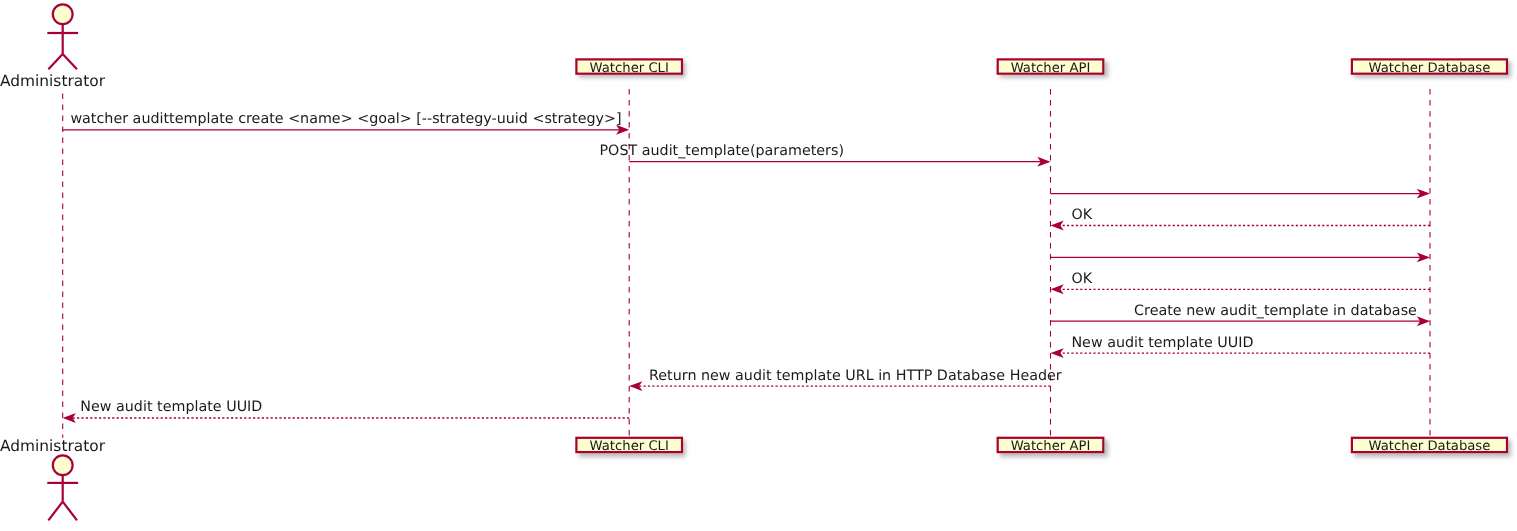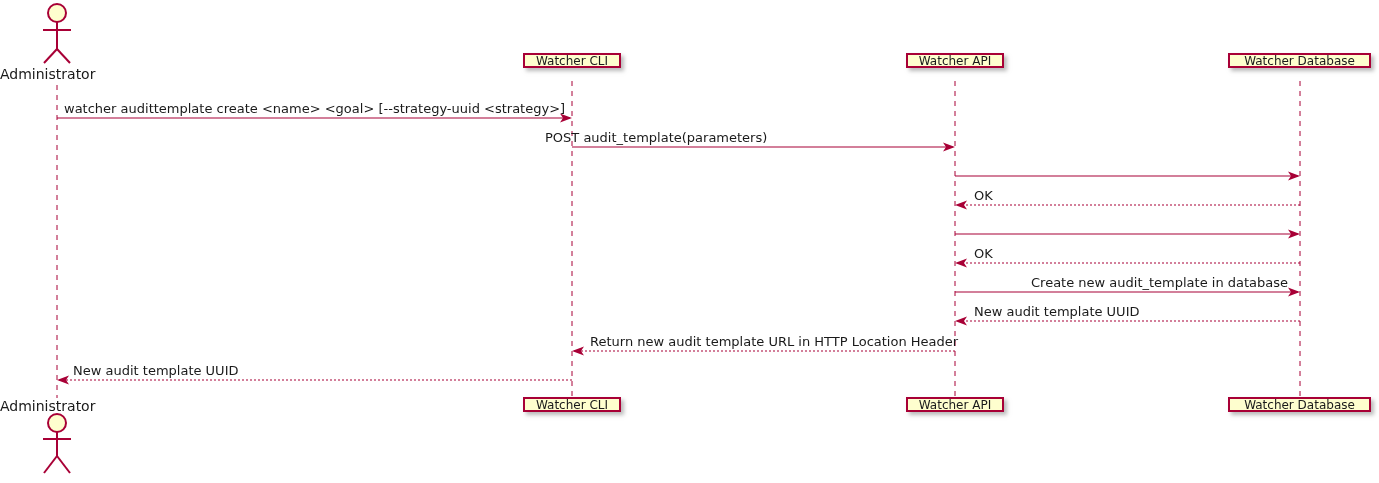--- a/index.html
+++ b/index.html
@@ -139,16 +139,16 @@
   <div class="participant" style="left:523px;top:397px;width:98px;">Watcher CLI</div>
   <div class="participant" style="left:906px;top:397px;width:98px;">Watcher API</div>
   <div class="participant" style="left:1228px;top:397px;width:143px;">Watcher Database</div>
 
   <div class="msg-label" style="left:64px;top:101px;">watcher audittemplate create &lt;name&gt; &lt;goal&gt; [--strategy-uuid &lt;strategy&gt;]</div>
   <div class="msg-label" style="left:545px;top:130px;">POST audit_template(parameters)</div>
   <div class="msg-label" style="left:974px;top:188px;">OK</div>
   <div class="msg-label" style="left:974px;top:246px;">OK</div>
   <div class="msg-label" style="left:983px;top:275px;margin-left:48px;">Create new audit_template in database</div>
   <div class="msg-label" style="left:974px;top:304px;">New audit template UUID</div>
-  <div class="msg-label" style="left:590px;top:334px;">Return new audit template URL in HTTP Location Header</div>
+  <div class="msg-label" style="left:590px;top:334px;">Return new audit template URL in HTTP Database Header</div>
   <div class="msg-label" style="left:73px;top:363px;">New audit template UUID</div>
 
 </div>
 
 </body></html>

